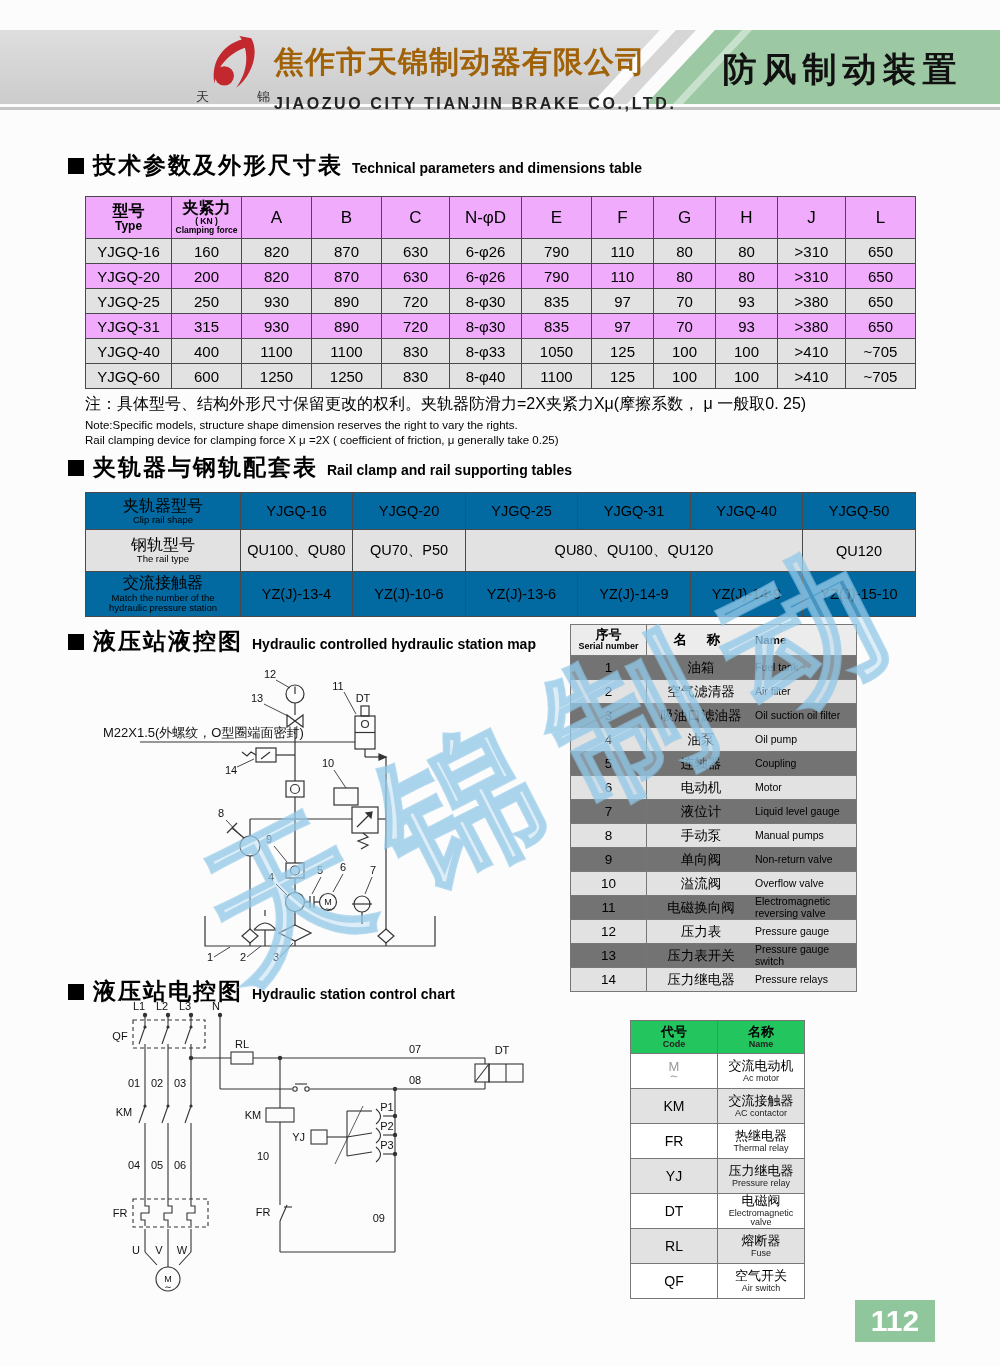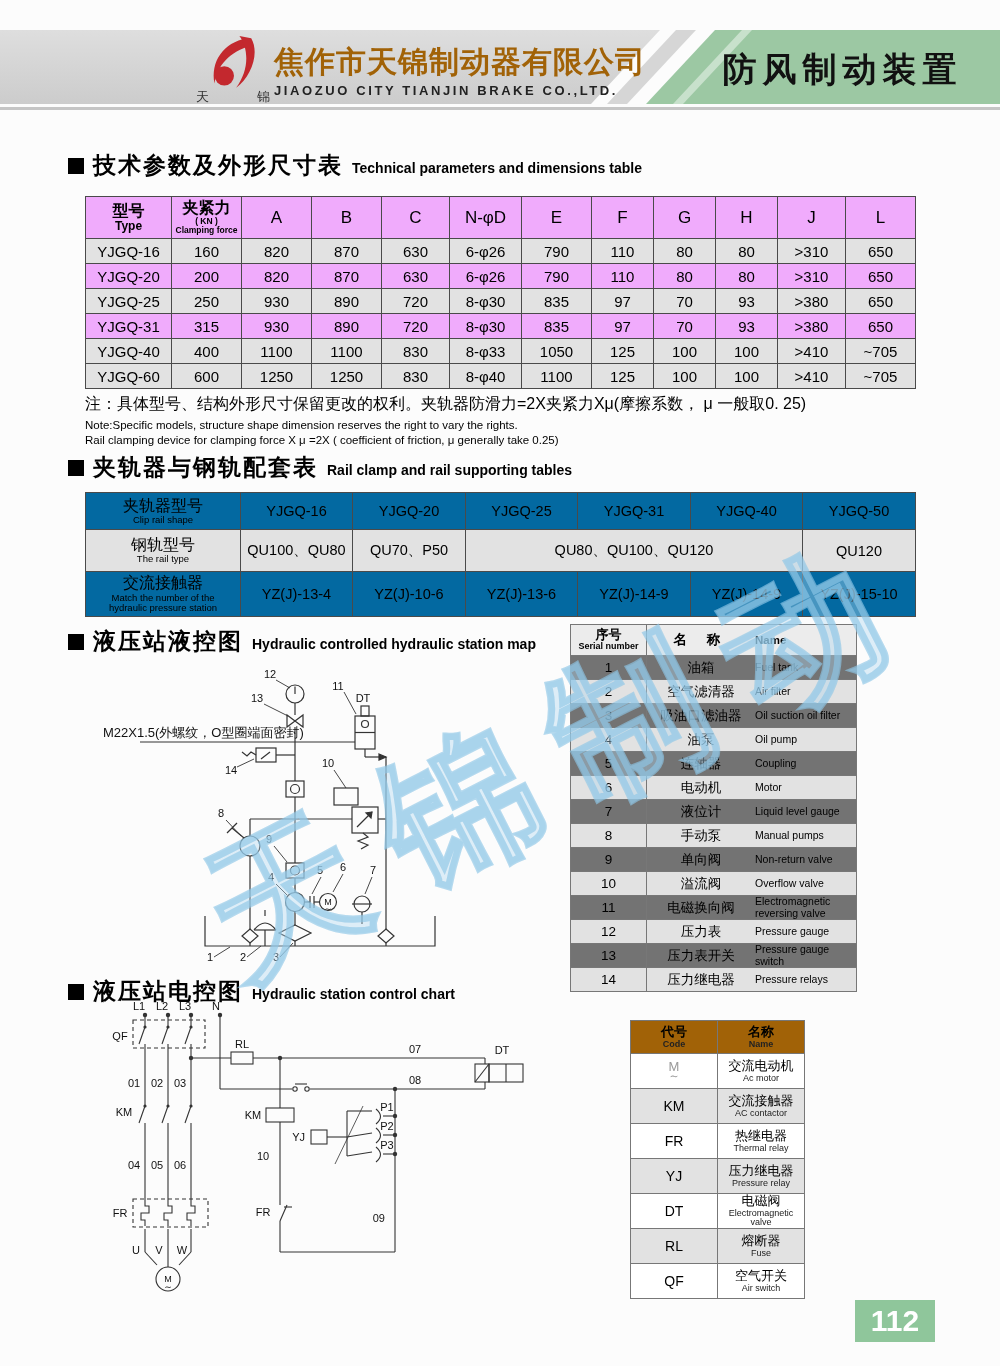--- a/index.html
+++ b/index.html
@@ -10,21 +10,21 @@
   .band{left:-80px;width:740px;background:linear-gradient(#dedede,#cccccc);}
   .stripe{left:676px;width:20px;background:#d6d6d6;}
   .gband{left:715px;width:380px;background:#9cc8a3;}
   .gstripe{left:742px;width:10px;background:rgba(255,255,255,0.45);}
   .hdr-divider{position:absolute;left:0;top:107px;width:1000px;height:3px;background:#c5c5c5;}
   .logo{position:absolute;left:202px;top:36px;}
   .logo-cap{position:absolute;left:196px;top:88px;width:74px;display:flex;justify-content:space-between;
             font-size:13px;color:#333;}
   .co{position:absolute;left:274px;top:42px;}
   .co-cn{font-size:30px;font-weight:bold;letter-spacing:1px;color:#a16207;}
-  .co-en{font-size:13px;font-weight:bold;letter-spacing:2.6px;color:#222;margin-top:0px;}
+  .co-en{font-size:16px;font-weight:bold;letter-spacing:2.6px;color:#222;margin-top:12px;}
   .banner-title{position:absolute;left:700px;top:47px;width:285px;text-align:center;
                 font-size:34px;font-weight:bold;letter-spacing:6px;color:#111;}
   
   .sec{position:absolute;display:flex;align-items:center;gap:9px;}
   .sec .sq{width:16px;height:16px;background:#000;flex:none;}
   .sec .cn{font-size:23px;font-weight:bold;letter-spacing:2px;}
   .sec .en{font-size:14px;font-weight:bold;margin-top:5px;}
   
   .t1{position:absolute;left:85px;top:196px;width:830px;border-collapse:collapse;table-layout:fixed;background:#f0abfc;}
   .t1 th,.t1 td{border:1px solid #4a4a4a;text-align:center;padding:0;}
@@ -53,21 +53,21 @@
   .t3 td.nm,.t3 th.nm{text-align:left;}
   .t3 .nmflex{display:flex;align-items:center;height:100%;}
   .t3 .cn{width:108px;text-align:center;font-size:13.5px;flex:none;}
   .t3 .en{flex:1;font-size:10.5px;line-height:1.05;text-align:left;}
   .t3 .h-cn{font-size:13px;line-height:1.05;} .t3 .h-en{font-size:9px;line-height:1.05;}
   .t3 .h-name-cn{width:108px;text-align:center;font-size:13.5px;letter-spacing:8px;flex:none;}
   .t3 .h-name-en{font-size:11.5px;}
   
   .t4{position:absolute;left:630px;top:1020px;width:175px;border-collapse:collapse;table-layout:fixed;background:#fff;}
   .t4 th,.t4 td{border:1px solid #777;padding:0;text-align:center;}
-  .t4 thead tr{height:33px;background:#a16207;padding-left:44px;}
+  .t4 thead tr{height:33px;background:#22c55e;padding-left:44px;}
   .t4 tbody tr{height:35px;}
   .t4 .code{width:86px;font-size:14px;}
   .t4 .cn{font-size:13px;line-height:1.15;}
   .t4 .en{font-size:9px;line-height:1.05;color:#222;}
   .msym{color:#999;font-size:13px;line-height:0.75;}
   .msym .mt{font-size:11px;}
   
   .hyd{position:absolute;left:100px;top:664px;}
   .ele{position:absolute;left:95px;top:1000px;}
   svg text{font-family:"Liberation Sans","DejaVu Sans",sans-serif;font-size:11px;fill:#111;}

